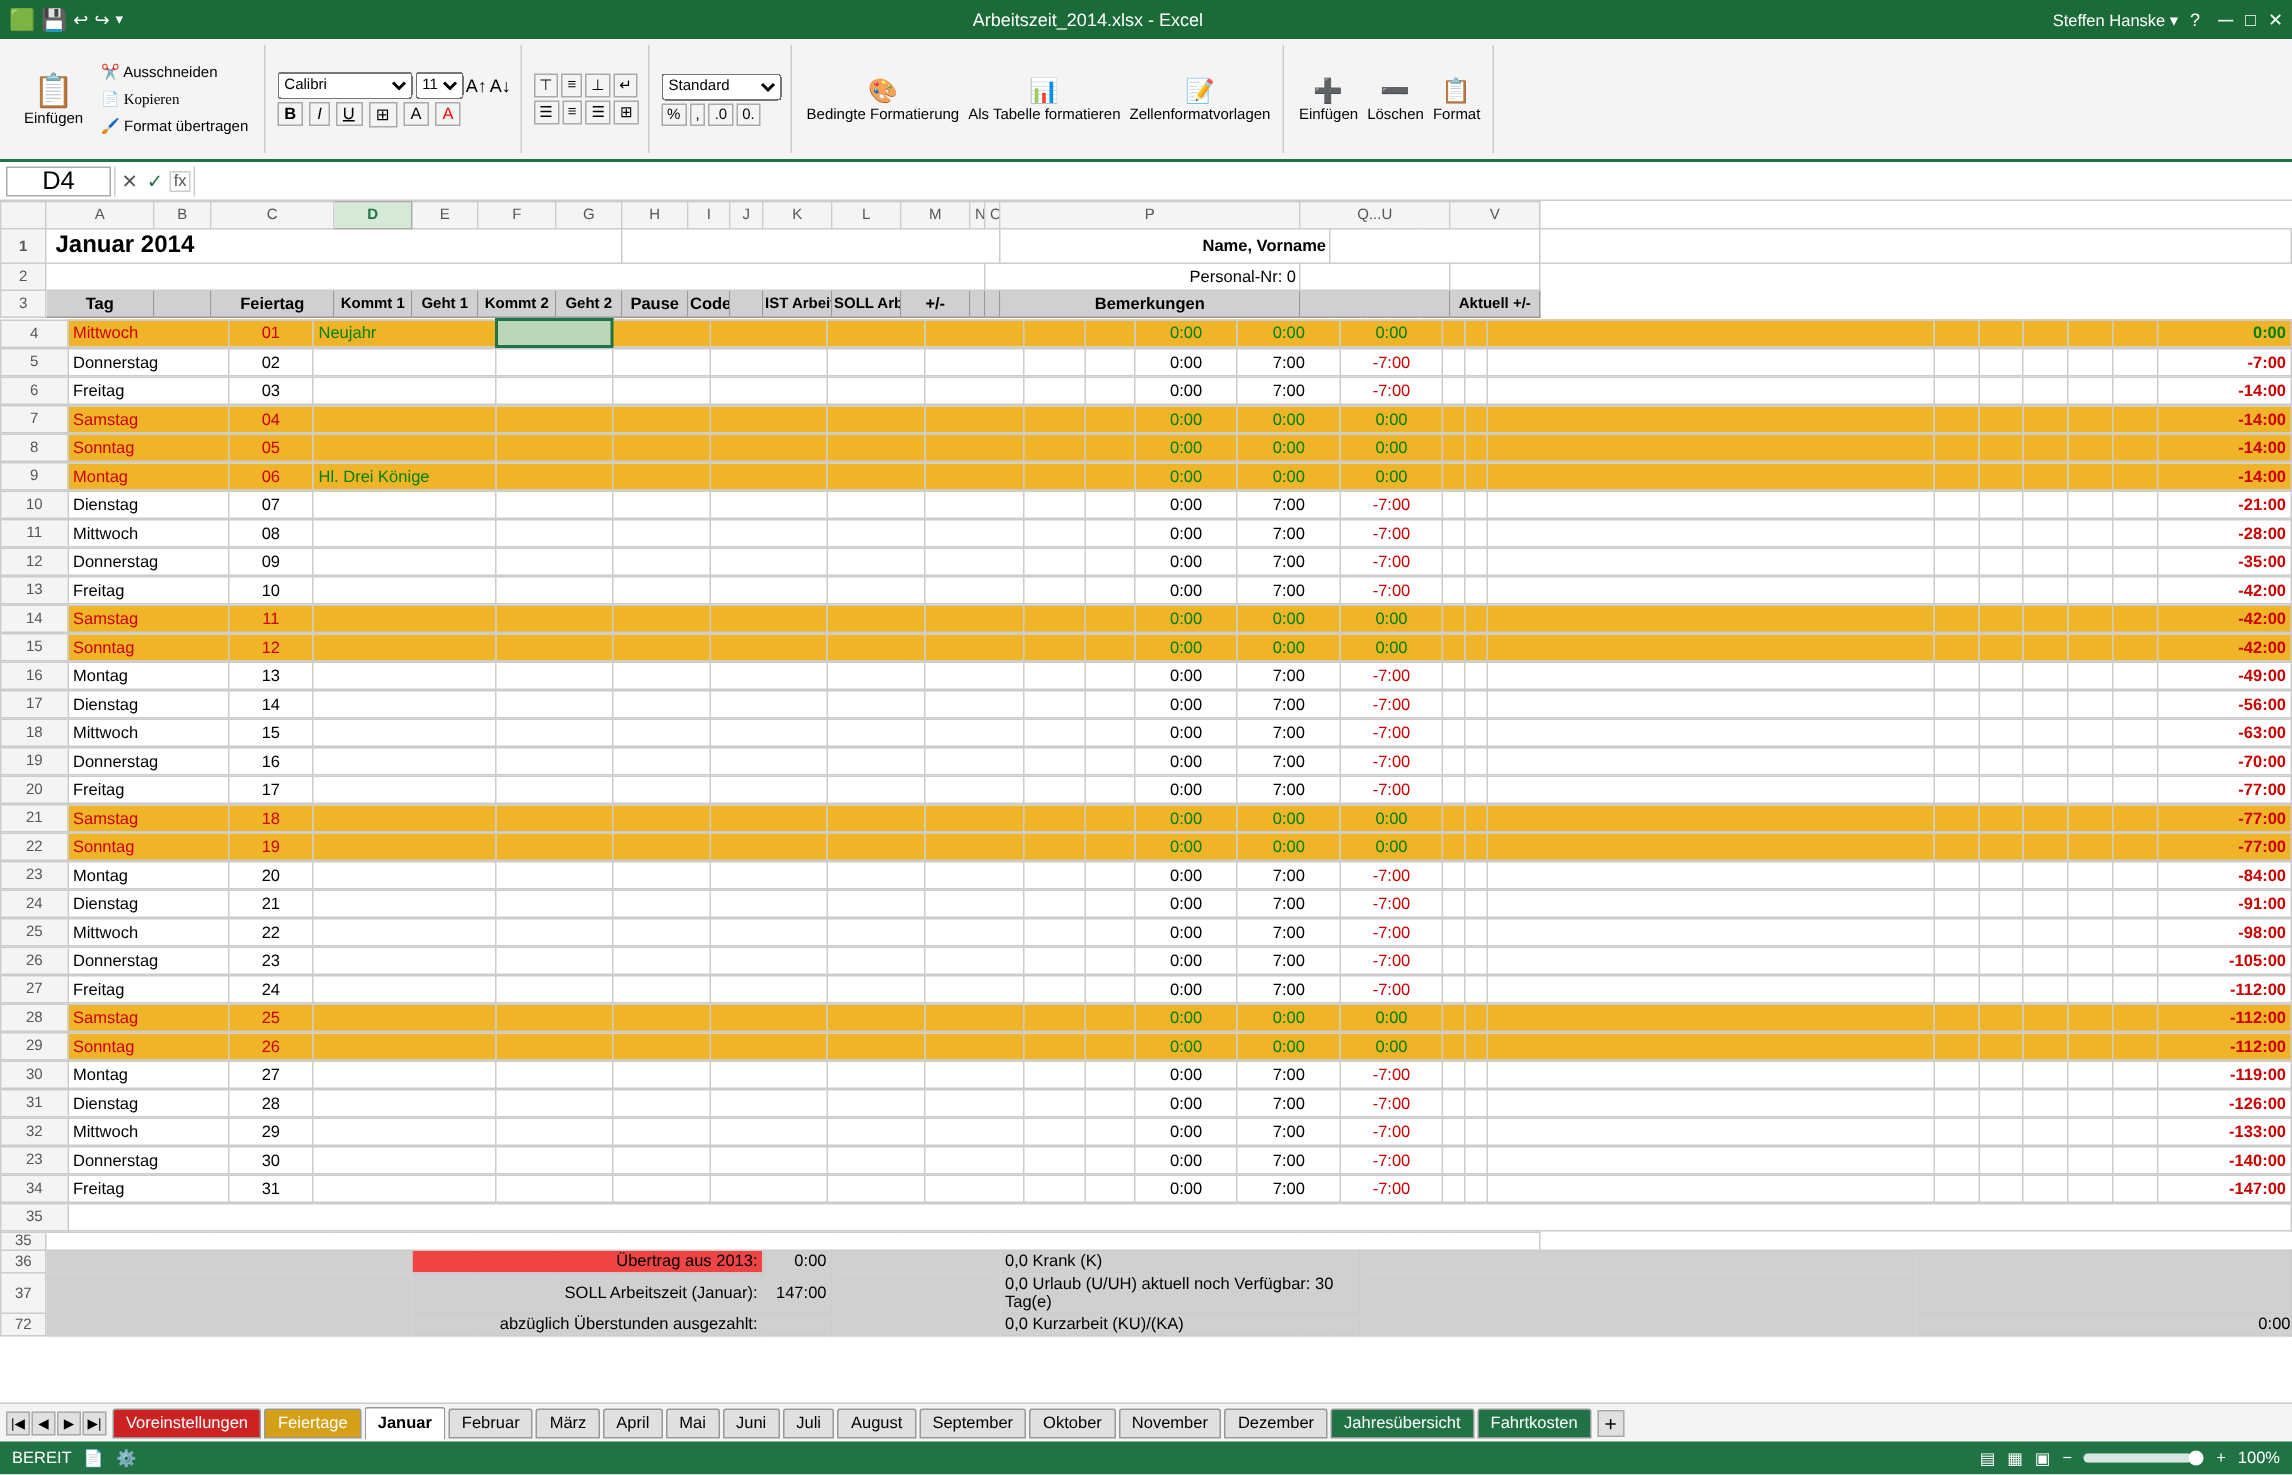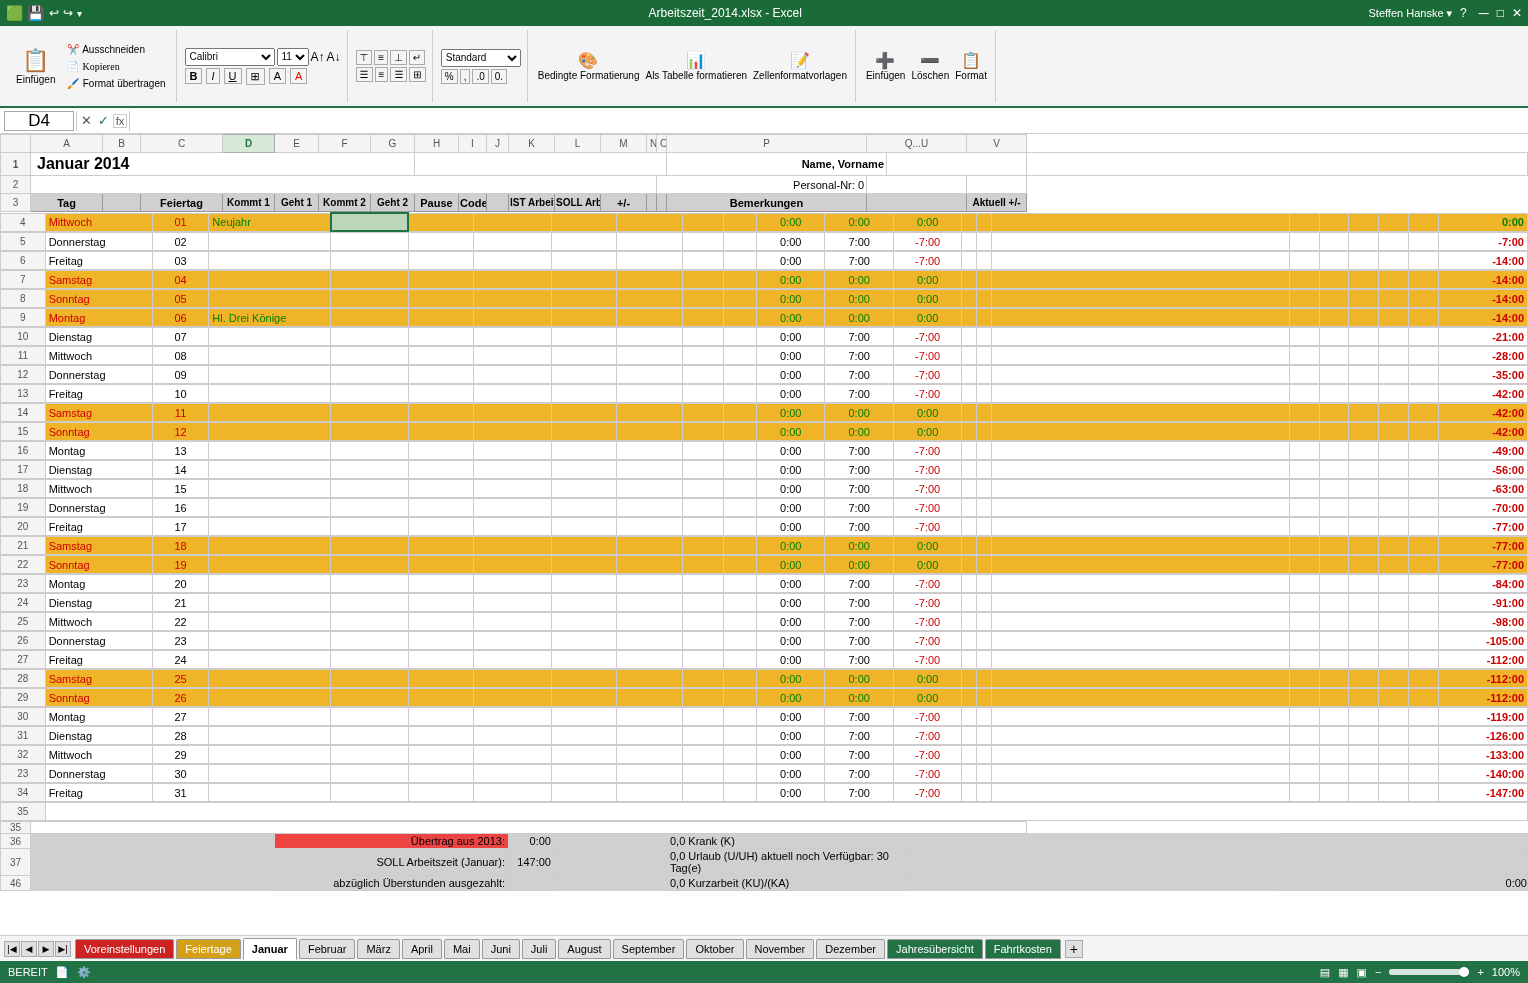--- a/index.html
+++ b/index.html
@@ -2076,21 +2076,21 @@
         <td colspan="6" style="border:1px solid #ccc;background:#d0d0d0;text-align:right;font-size:11px;padding:1px 3px;">SOLL Arbeitszeit (Januar):</td>
         <td style="border:1px solid #ccc;background:#d0d0d0;text-align:right;font-size:11px;padding:1px 3px;">147:00</td>
         <td colspan="4" style="border:1px solid #d0d0d0;background:#d0d0d0;"></td>
         <td colspan="3" style="border:1px solid #ccc;background:#d0d0d0;text-align:left;font-size:11px;padding:1px 3px;">0,0  Urlaub (U/UH) aktuell noch Verfügbar: 30 Tag(e)</td>
         <td colspan="5" style="border:1px solid #d0d0d0;background:#d0d0d0;"></td>
         <td style="border:1px solid #ccc;background:#d0d0d0;"></td>
       </tr>
 
 
       <tr>
-        <td style="background:#f4f4f4;border:1px solid #ccc;text-align:center;font-size:10px;color:#555;">46</td>
+        <td style="background:#f4f4f4;border:1px solid #ccc;text-align:center;font-size:10px;color:#555;">72</td>
         <td colspan="4" style="border:1px solid #d0d0d0;background:#d0d0d0;"></td>
         <td colspan="6" style="border:1px solid #ccc;background:#d0d0d0;text-align:right;font-size:11px;padding:1px 3px;">abzüglich Überstunden ausgezahlt:</td>
         <td style="border:1px solid #ccc;background:#d0d0d0;text-align:right;font-size:11px;padding:1px 3px;"></td>
         <td colspan="4" style="border:1px solid #d0d0d0;background:#d0d0d0;"></td>
         <td colspan="3" style="border:1px solid #ccc;background:#d0d0d0;text-align:left;font-size:11px;padding:1px 3px;">0,0  Kurzarbeit (KU)/(KA)</td>
         <td colspan="5" style="border:1px solid #d0d0d0;background:#d0d0d0;"></td>
         <td style="border:1px solid #ccc;background:#d0d0d0;text-align:right;font-size:11px;">0:00</td>
       </tr>
 
     </tbody>

